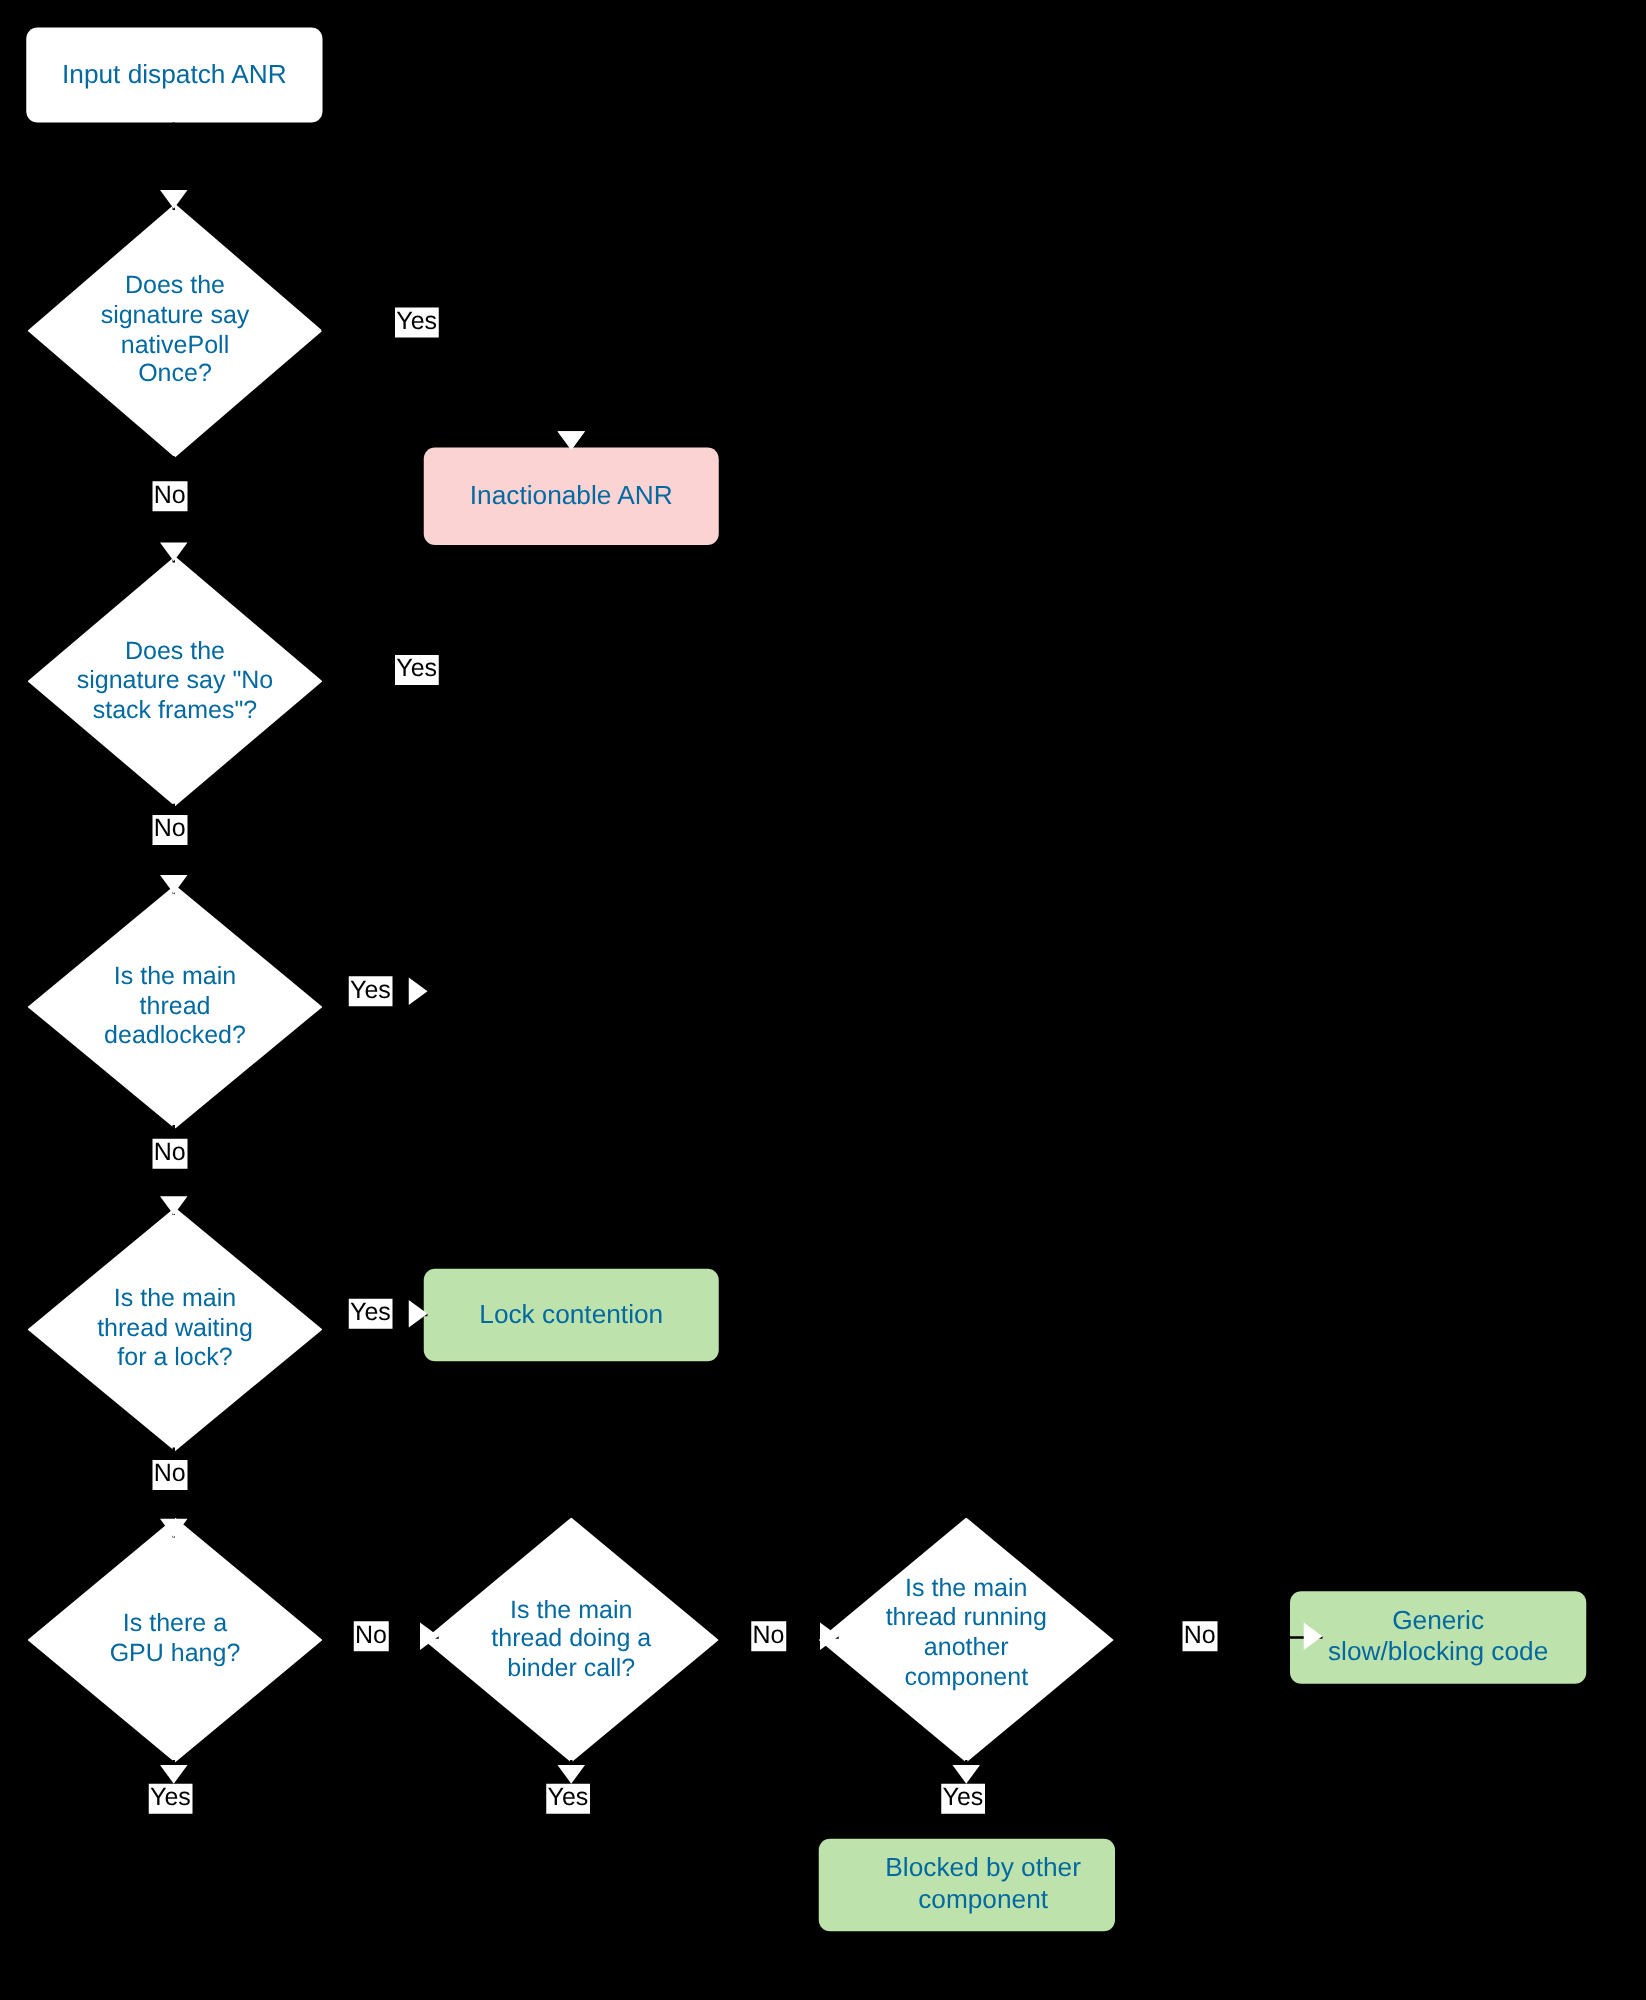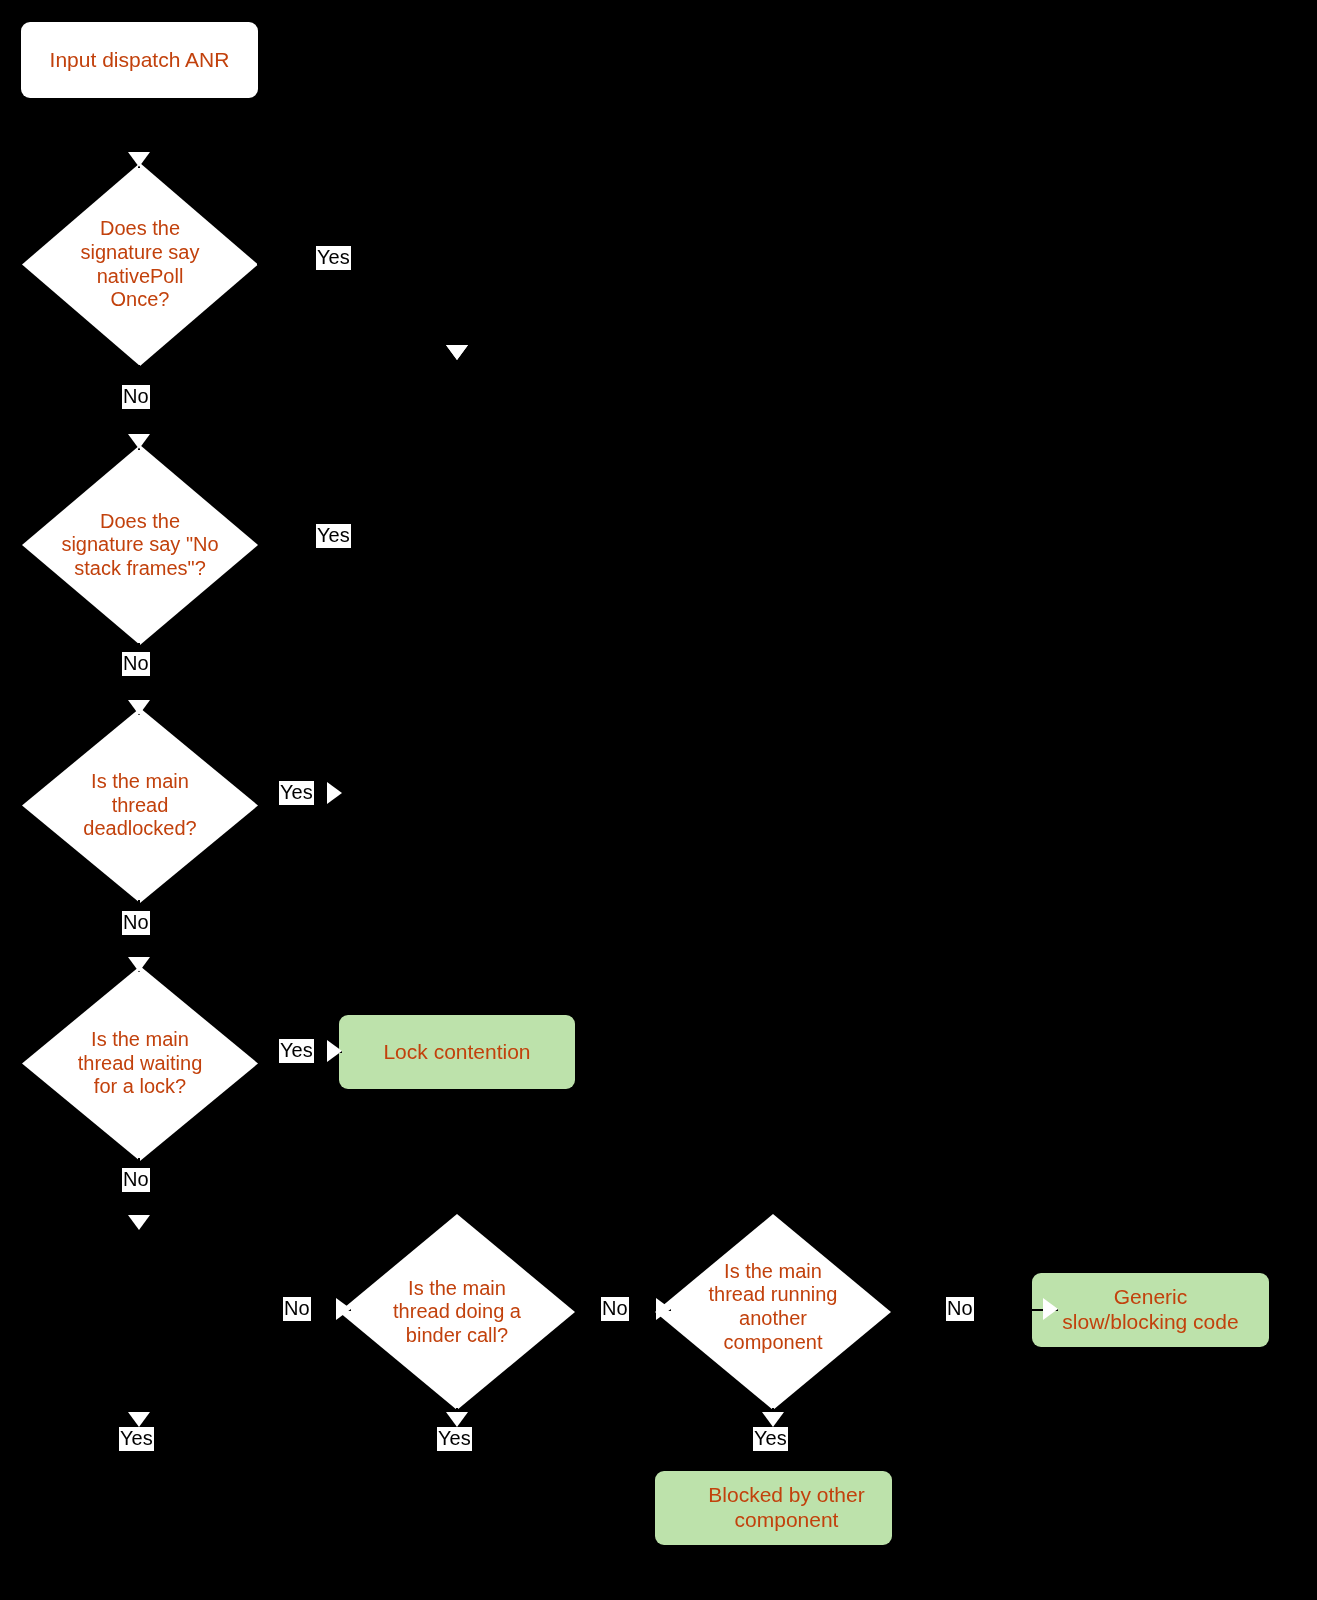--- a/index.html
+++ b/index.html
@@ -20,21 +20,21 @@
   }
 
   
   .node {
     position: absolute;
     box-sizing: border-box;
     display: flex;
     align-items: center;
     justify-content: center;
     text-align: center;
-    color: #c2410c;
+    color: #0369a1;
     line-height: 1.18;
   }
 
   
   .box {
     border-radius: 9px;
     font-size: 21px;
     padding: 4px 8px;
   }
   .box.start   { background: #ffffff; }
@@ -163,36 +163,44 @@
 deadlocked?</span>
   </div>
 
   <div class="node decision" style="left:22px; top:966px; width:236px; height:195px;">
     <span class="rhombus"></span>
     <span class="dtext">Is the main
 thread waiting
 for a lock?</span>
   </div>
 
+  <div class="node decision" style="left:22px; top:1214px; width:236px; height:196px;">
+    <span class="rhombus"></span>
+    <span class="dtext">Is there a
+GPU hang?</span>
+  </div>
 
   <div class="node decision" style="left:339px; top:1214px; width:236px; height:196px;">
     <span class="rhombus"></span>
     <span class="dtext">Is the main
 thread doing a
 binder call?</span>
   </div>
 
   <div class="node decision" style="left:655px; top:1214px; width:236px; height:196px;">
     <span class="rhombus"></span>
     <span class="dtext" style="margin-top:-10px;">Is the main
 thread running
 another
 component</span>
   </div>
 
+  <div class="node box bad" style="left:339px; top:358px; width:236px; height:78px;">
+    <span>Inactionable ANR</span>
+  </div>
 
 
   <div class="node box good" style="left:339px; top:1015px; width:236px; height:74px;">
     <span>Lock contention</span>
   </div>
 
   <div class="node box good" style="left:1032px; top:1273px; width:237px; height:74px;">
     <span style="white-space:pre-line;">Generic
 slow/blocking code</span>
   </div>

